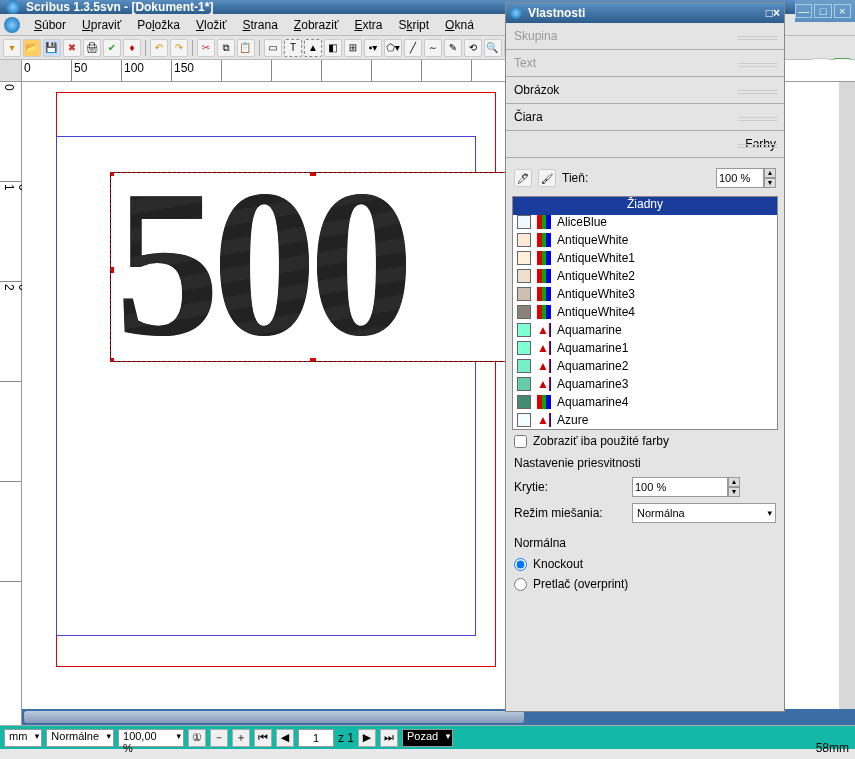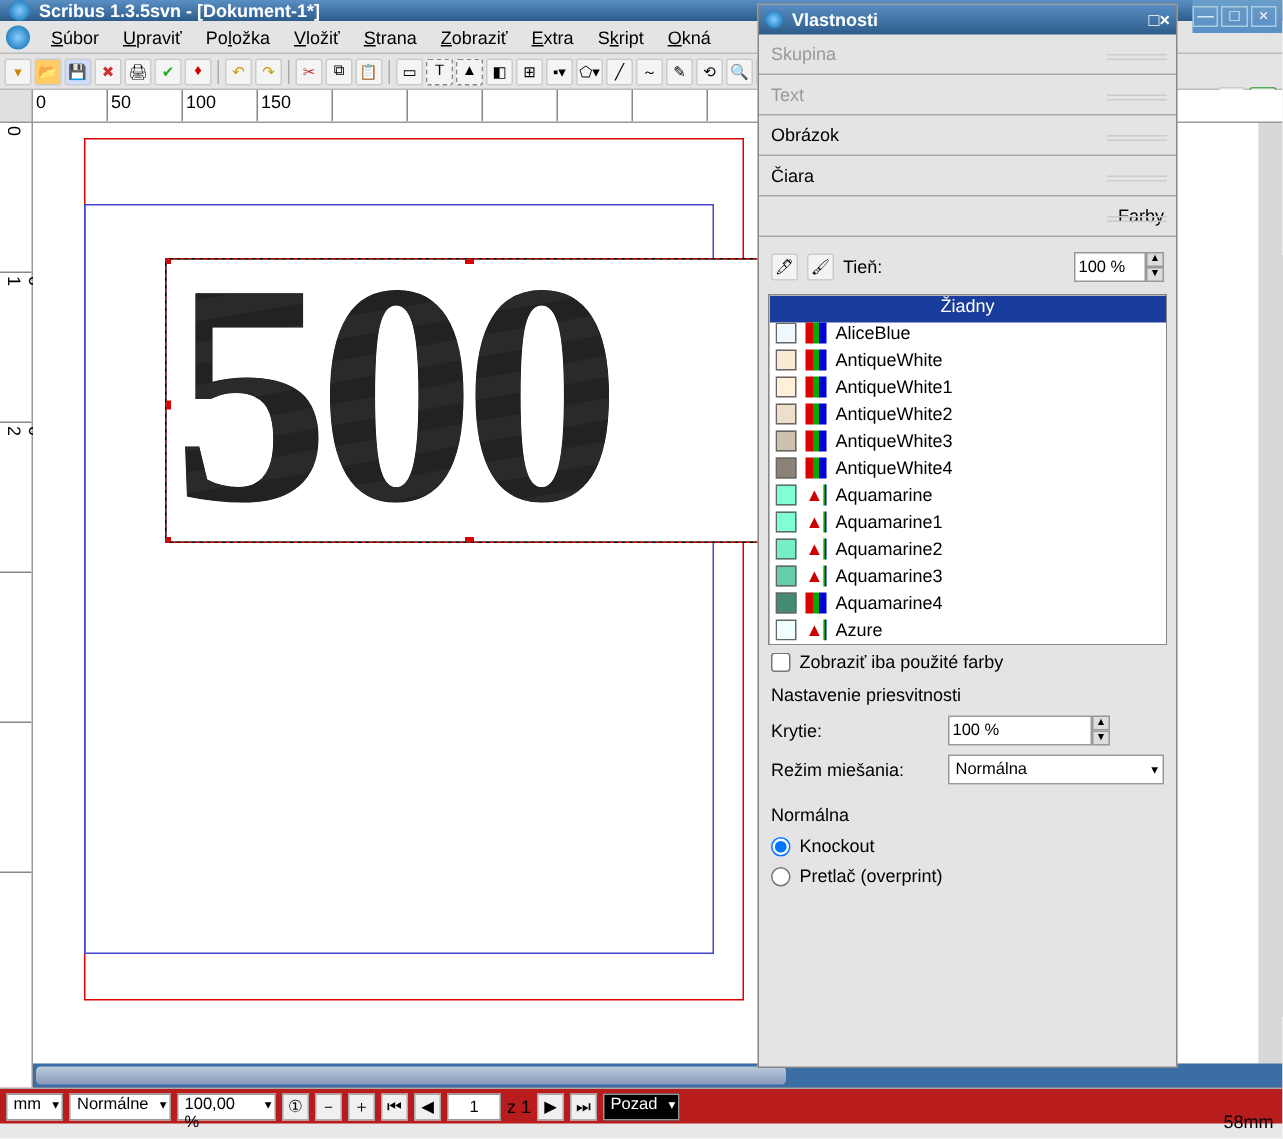--- a/index.html
+++ b/index.html
@@ -30,21 +30,21 @@
 .margin { position: absolute; left: 34px; top: 54px; width: 420px; height: 500px; border: 1px solid #44c; }
 .imgframe { position: absolute; left: 88px; top: 90px; width: 400px; height: 190px; border: 1px dashed #d00; overflow: hidden; background: #000; }
 .imgframe::before{content:"";position:absolute;inset:0;background:repeating-linear-gradient(-10deg,#222 0 14px,#2a2a2a 14px 28px);}
 .imgframe .mask{position:absolute;inset:0;color:#000;font-family:serif;font-weight:900;font-size:210px;letter-spacing:-8px;line-height:180px;padding-left:4px;mix-blend-mode:lighten;background:#fff;}
 .handle { width: 6px; height: 6px; background: #d00; position: absolute; }
 
 .hscroll { position: absolute; left: 22px; right: 0; bottom: 0; height: 16px; background: #3a6ea5; }
 .hscroll .thumb{position:absolute;left:2px;top:2px;width:60%;height:12px;background:linear-gradient(#bcd,#89b);border-radius:3px;}
 .vscroll { position: absolute; right: 0; top: 22px; bottom: 16px; width: 16px; background: #d8d8d8; }
 
-.bottombar { height: 24px; background: #b91c1c; display: flex; align-items: center; gap: 4px; padding: 0 4px; border-top: 1px solid #aaa; }
+.bottombar { height: 24px; background: #14b8a6; display: flex; align-items: center; gap: 4px; padding: 0 4px; border-top: 1px solid #aaa; }
 .bcombo { height: 18px; border: 1px solid #999; background: #fff; padding: 0 14px 0 4px; font-size: 11px; position: relative; }
 .bcombo::after{content:"▾";position:absolute;right:2px;top:1px;font-size:9px;}
 .bbtn { width: 18px; height: 18px; border: 1px solid #aaa; background: #f0f0f0; cursor: pointer; display:flex;align-items:center;justify-content:center;font-size:11px;}
 .binput{width:36px;height:18px;border:1px solid #999;text-align:center;font-size:11px;}
 
 
 .panel { position: absolute; left: 505px; top: 2px; width: 280px; height: 710px; background: #e4e4e4; border: 1px solid #888; }
 .panel .ptitle { height: 20px; background: linear-gradient(#5a8fc4,#2c5c8a); color: #fff; display: flex; align-items: center; padding: 0 4px; font-weight: bold; font-size: 12px; }
 .panel .ptitle .icon{width:12px;height:12px;background:radial-gradient(#8cf,#06a);border-radius:50%;margin-right:6px;}
 .panel .ptitle .spacer{flex:1;}

